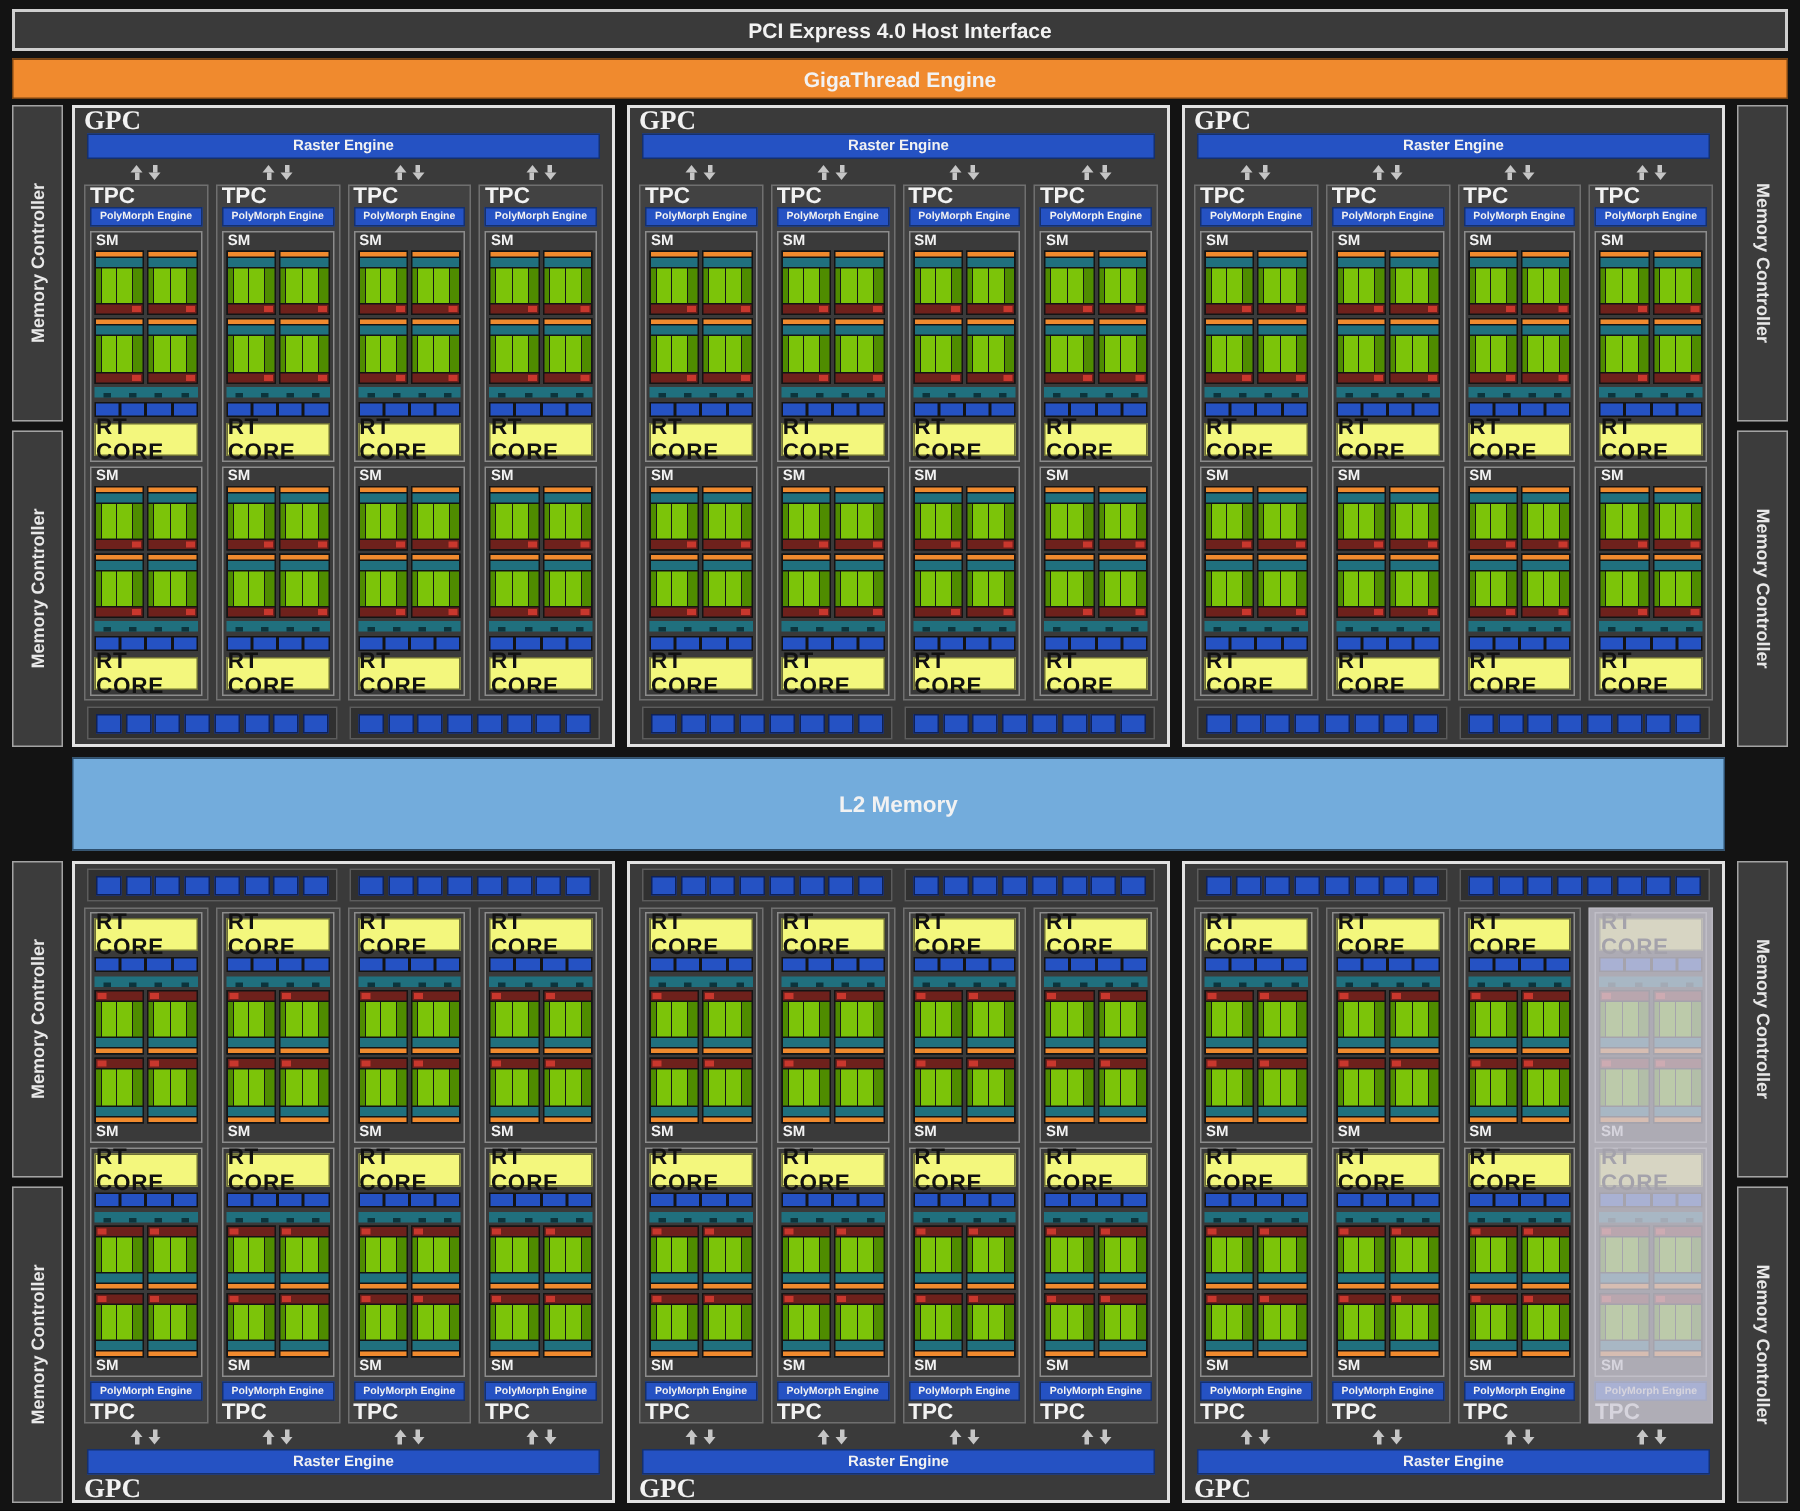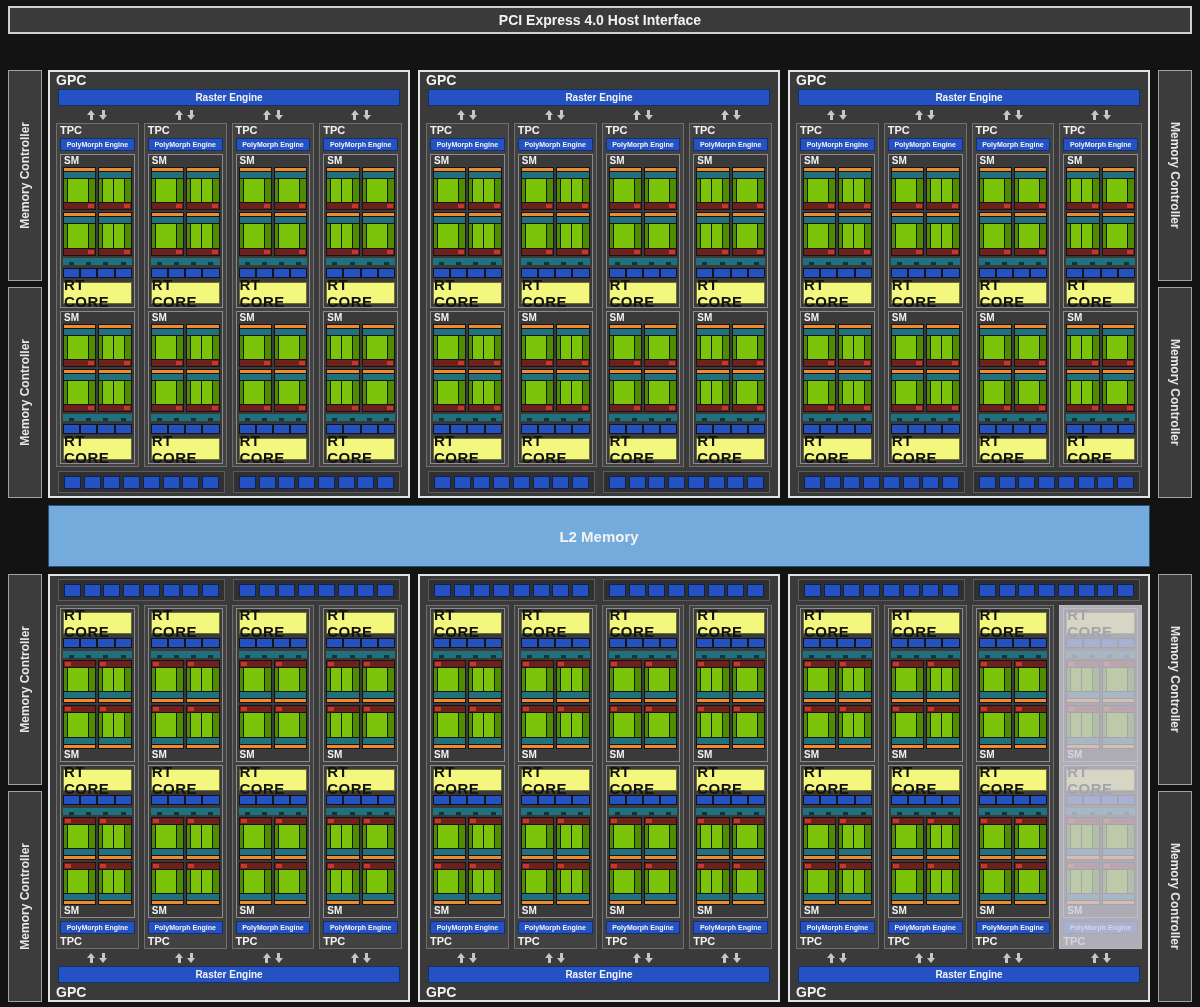--- a/index.html
+++ b/index.html
@@ -19,36 +19,36 @@
   
   .mc{width:34px;background:#3c3c3c;border:1px solid #a3a3a3;display:flex;align-items:center;justify-content:center;}
   .mc-left{left:8px;}
   .mc-right{left:1158px;}
   .mc-label{font-size:12px;font-weight:bold;color:#e8e8e8;writing-mode:vertical-rl;white-space:nowrap;}
   .mc-left .mc-label{transform:rotate(180deg);}
   
   .gpc{width:362px;height:428px;background:#3a3a3a;border:2px solid #e2e2e2;}
   .gpc-stack{display:flex;flex-direction:column;height:100%;}
   .flip .gpc-stack{flex-direction:column-reverse;}
-  .gpc-label{height:16px;line-height:16px;padding-left:6px;font-size:14px;font-weight:bold;flex:0 0 auto;}
+  .gpc-label{height:16px;line-height:16px;padding-left:6px;font-size:18px;font-weight:bold;flex:0 0 auto;font-family:Liberation Serif, serif;}
   .raster-bar{margin:1px 8px;height:15px;flex:0 0 auto;background:#2552c3;border:1px solid #15306e;
     display:flex;align-items:center;justify-content:center;font-size:10px;font-weight:bold;}
   
   .arrow-row{margin:1px 6px;height:13px;flex:0 0 auto;display:flex;gap:5px;}
   .arrow-slot{flex:1;display:flex;justify-content:center;align-items:center;gap:4px;}
   .aw{display:flex;flex-direction:column;align-items:center;}
   .tri-up{width:0;height:0;border-left:4px solid transparent;border-right:4px solid transparent;border-bottom:5px solid #c6c6c6;}
   .tri-down{width:0;height:0;border-left:4px solid transparent;border-right:4px solid transparent;border-top:5px solid #c6c6c6;}
   .stem{width:3px;height:5px;background:#c6c6c6;}
   
   .tpc-row{flex:1 1 auto;display:flex;gap:5px;margin:1px 6px;min-height:0;}
   .tpc{flex:1;background:#424242;border:1px solid #6f6f6f;position:relative;min-height:0;}
   .tpc-stack{display:flex;flex-direction:column;height:100%;}
   .flip .tpc-stack{flex-direction:column-reverse;}
-  .tpc-label{height:13px;line-height:13px;padding-left:3px;font-size:11px;font-weight:bold;flex:0 0 auto;}
+  .tpc-label{height:13px;line-height:13px;padding-left:3px;font-size:15px;font-weight:bold;flex:0 0 auto;}
   .poly-bar{margin:1px 3px;height:11px;flex:0 0 auto;background:#2552c3;border:1px solid #15306e;
     display:flex;align-items:center;justify-content:center;font-size:7px;font-weight:bold;white-space:nowrap;}
   .sm-wrap{flex:1 1 auto;display:flex;flex-direction:column;gap:3px;margin:2px 3px;min-height:0;}
   .tpc-disabled-overlay{position:absolute;inset:-1px;background:rgba(206,204,215,0.78);z-index:5;}
   
   .sm{flex:1;background:#3a3a3a;border:1px solid #8c8c8c;min-height:0;}
   .sm-stack{display:flex;flex-direction:column;height:100%;}
   .flip .sm-stack{flex-direction:column-reverse;}
   .sm-label{height:12px;line-height:12px;padding-left:3px;font-size:10px;font-weight:bold;flex:0 0 auto;}
   .sp-grid{flex:1 1 auto;display:grid;grid-template-columns:1fr 1fr;grid-template-rows:1fr 1fr;gap:2px;margin:0 2px;min-height:0;}
@@ -75,20 +75,23 @@
     justify-content:space-evenly;padding:0 2px;}
   .rop-unit{width:15px;height:11px;background:#2552c3;border:1px solid #0e2158;}
 </style>
 </head>
 <body>
 
 <div id="chip">
   <div class="abs pci-bar">
     <span>PCI Express 4.0 Host Interface</span>
   </div>
+  <div class="abs giga-bar">
+    <span>GigaThread Engine</span>
+  </div>
   <div class="abs l2-bar">
     <span>L2 Memory</span>
   </div>
 
 <div class="abs mc mc-left" style="top: 70px; height: 211px;">
       <div class="mc-label">Memory Controller</div>
     </div>
     <div class="abs mc mc-left" style="top: 287px; height: 211px;">
       <div class="mc-label">Memory Controller</div>
     </div>

